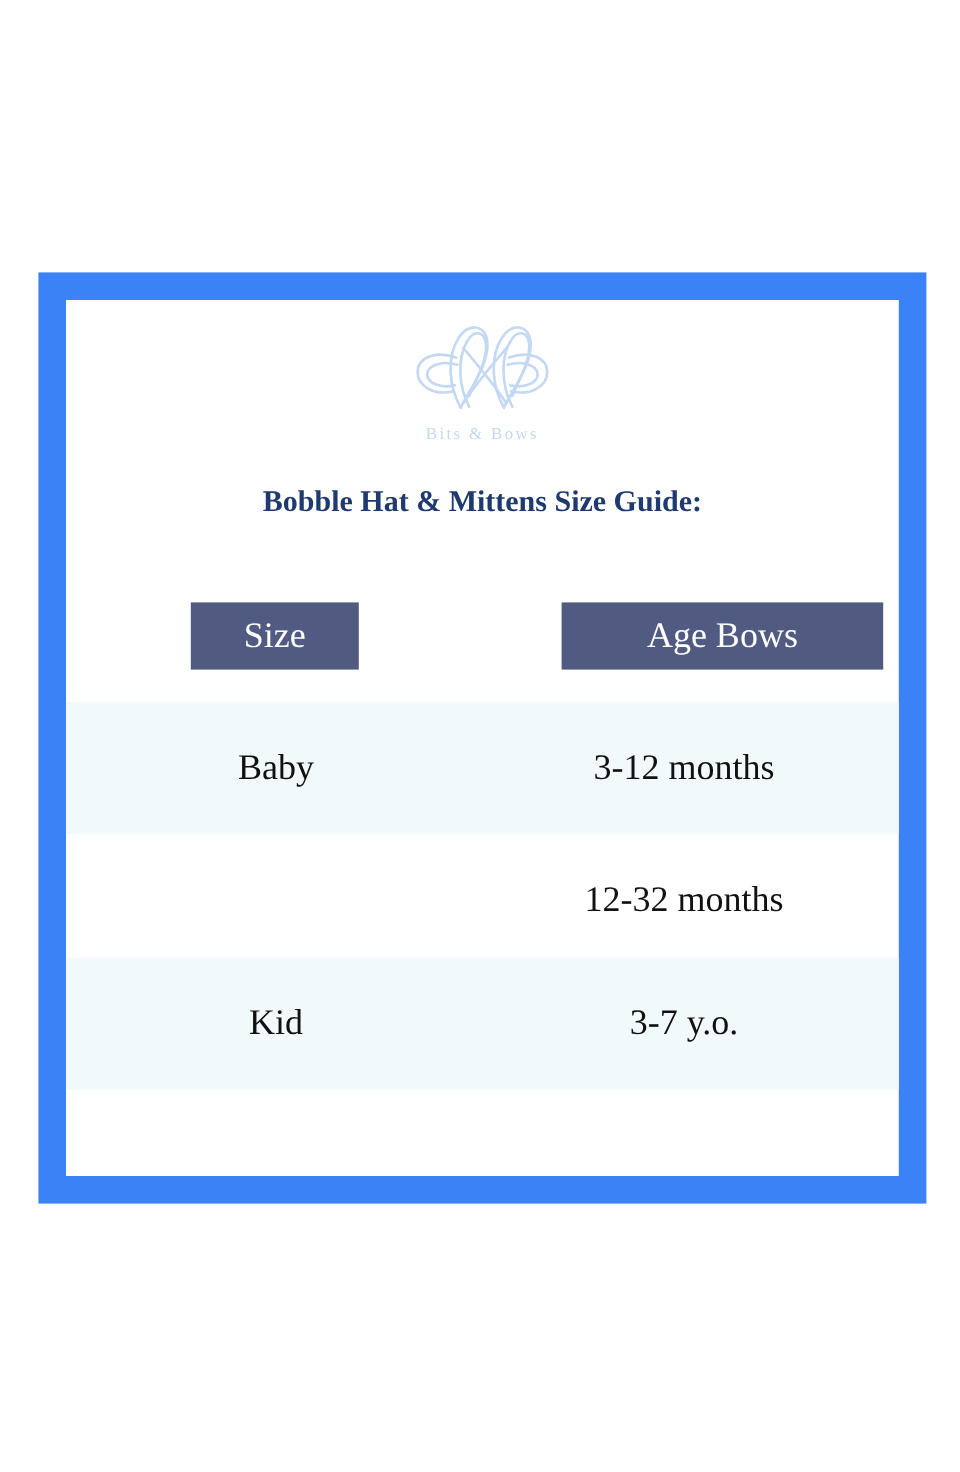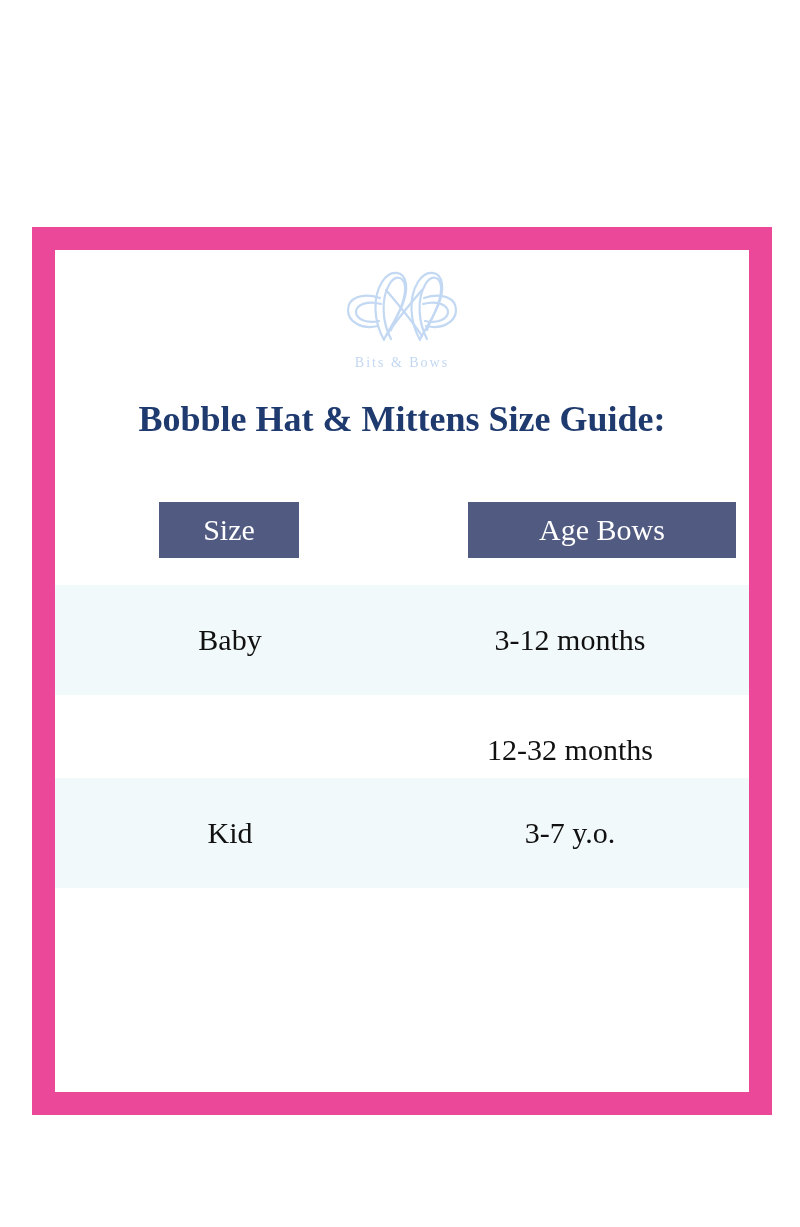--- a/index.html
+++ b/index.html
@@ -14,22 +14,22 @@
     font-family: "Liberation Serif", "DejaVu Serif", serif;
     overflow: hidden;
   }
 
   
   .frame {
     position: absolute;
     left: 32px;
     top: 227px;
     width: 740px;
-    height: 888px;
-    background: #ec4899;
+    height: 776px;
+    background: #3b82f6;
     box-sizing: border-box;
   }
   .frame-inner {
     position: absolute;
     left: 23px;
     top: 23px;
     right: 23px;
     bottom: 23px;
     background: #ffffff;
     overflow: hidden;
@@ -61,21 +61,21 @@
 
   
   .title {
     position: absolute;
     left: 0;
     right: 0;
     top: 148px;
     text-align: center;
     font-family: "Liberation Serif", "DejaVu Serif", serif;
     font-weight: bold;
-    font-size: 36px;
+    font-size: 25px;
     line-height: 42px;
     color: #1f3a6e;
     white-space: nowrap;
   }
 
   
   .table {
     position: absolute;
     left: 0;
     right: 0;
@@ -107,21 +107,21 @@
 
   .row {
     position: absolute;
     left: 0;
     right: 0;
     height: 110px;
   }
   .row.shade { background: #f2f9fb; }
   .row.r1 { top: 335px; }
   .row.r2 { top: 445px; }
-  .row.r3 { top: 528px; height: 110px; }
+  .row.r3 { top: 548px; height: 110px; }
 
   .cell {
     position: absolute;
     top: 0;
     height: 100%;
     display: flex;
     align-items: center;
     justify-content: center;
     color: #111111;
     font-size: 30px;

